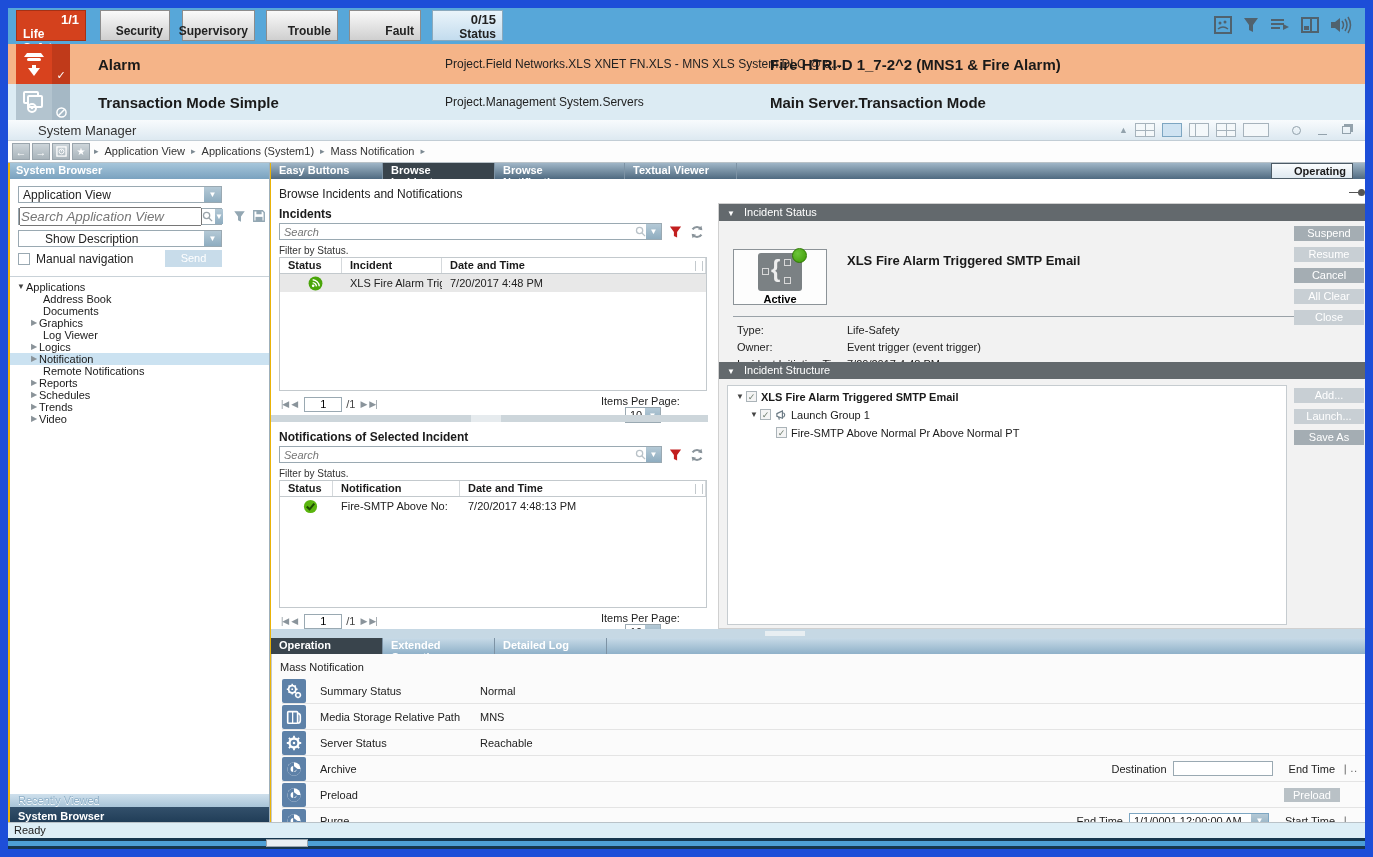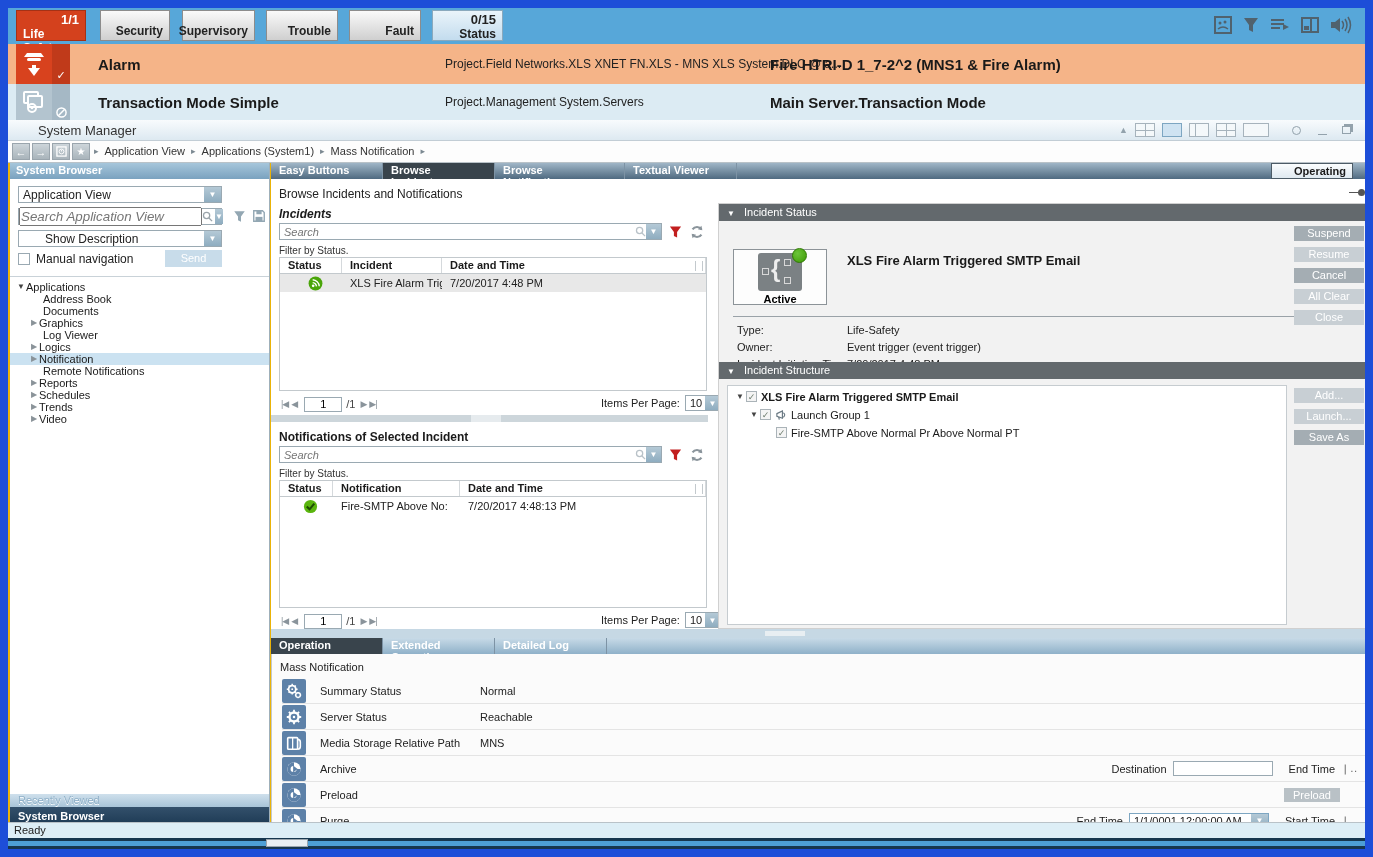--- a/index.html
+++ b/index.html
@@ -94,21 +94,21 @@
   .grid { position:absolute; border:1px solid #c3c9cd; background:#fff; }
   .g-head { display:flex; height:16px; border-bottom:1px solid #c3c9cd; font-size:11px; font-weight:bold; color:#1a1a1a; position:relative; }
   .g-cell { padding:1px 0 0 8px; border-right:1px solid #d5d9dc; height:100%; }
   .g-cell:last-child { border-right:none; }
   .g-pipes { position:absolute; right:3px; top:3px; width:8px; height:10px; border-left:1px solid #c3c9cd; border-right:1px solid #c3c9cd; }
   .g-row { display:flex; height:18px; font-size:11px; color:#222; background:#e8e8e8; align-items:center; }
   .g-row .g-cell { border-right:none; display:flex; align-items:center; padding-top:0; }
   .pager { position:absolute; height:18px; display:flex; align-items:center; font-size:11px; color:#444; }
   .pg-ic { color:#8a949b; font-size:9px; margin-right:3px; cursor:pointer; letter-spacing:-1px; }
   .pg-input { width:38px; height:15px; border:1px solid #9aa9b2; text-align:center; font-size:11px; margin:0 4px; font-family:inherit; }
-  .ipp { position:absolute; display:flex; align-items:center; font-size:11px; color:#222; }
+  .ipp { position:absolute; display:flex; align-items:center; font-size:11px; color:#222;flex-direction:column; }
   .ipp-dd { width:36px; height:16px; border:1px solid #9aa9b2; background:#fff; display:flex; align-items:center; font-size:11px; padding-left:4px; margin-left:5px; }
   .hsplit { position:absolute; left:0px; width:437px; height:7px; background:#cdd6db; }
   .hsplit .grip { position:absolute; left:200px; top:0; width:30px; height:100%; background:#e6ebee; }
 
   
   .rpanel { position:absolute; left:447px; top:24px; width:653px; height:426px; background:#f2f2f2; border:1px solid #d0d0d0; }
   .p-head { position:relative; width:100%; height:17px; background:#63696d; color:#fff; font-size:11px; padding:2px 0 0 8px; }
   .p-head .tri { font-size:8px; margin-right:6px; }
   .stat-tilebox { position:absolute; left:14px; top:28px; width:94px; height:56px; border:1px solid #8c9398; background:#fdfdfd; text-align:center; }
   .stat-tile { position:relative; width:44px; height:38px; margin:3px auto 0 auto; background:#7b8184; border-radius:3px; color:#fff; }
@@ -411,21 +411,21 @@
   </div>
   <div class="abs operating" style="top:155px; right:12px;">Operating</div>
 
   <div class="abs content">
     <span class="c-heading">Browse Incidents and Notifications</span>
     <span class="pin">
         <span class="bar"></span>
         <span class="dot"></span>
       </span>
 
-    <span class="abs sec-title" style="left:8px; top:28px;font-style:italic;">Incidents</span>
+    <span class="abs sec-title" style="left:8px; top:28px;">Incidents</span>
     <div class="search-row" style="left:8px; top:44px;">
       <div class="search-box">
         <input type="text" placeholder="Search" style="">
         <span>
             <svg width="11" height="11" viewBox="0 0 12 12">
               <circle cx="5" cy="5" r="3.4" fill="none" stroke="#b9c2c8" stroke-width="1.4"></circle>
               <line x1="7.6" y1="7.6" x2="11" y2="11" stroke="#b9c2c8" stroke-width="1.4"></line>
             </svg>
           </span>
         <span class="dd-tile" style="width:15px;">▼</span>
@@ -647,39 +647,39 @@
               <path d="M14.5 11 v1.4 M14.5 16.6 v1.4 M11 14.5 h1.4 M16.6 14.5 h1.4" stroke="#fff" stroke-width="1.3"></path>
             </svg>
           </span>
         <span class="op-label">Summary Status</span>
         <span class="op-value">Normal</span>
       </div>
 
       <div class="op-row">
         <span class="op-tile">
             <svg width="18" height="18" viewBox="0 0 20 20">
+              <rect x="3" y="4" width="11" height="13" rx="1" fill="none" stroke="#fff" stroke-width="1.8"></rect>
+              <path d="M14 6 q3 0 3 3 v5 q0 3 -3 3" fill="none" stroke="#fff" stroke-width="1.8"></path>
+              <line x1="8.5" y1="4" x2="8.5" y2="17" stroke="#fff" stroke-width="1.4"></line>
+            </svg>
+          </span>
+        <span class="op-label">Media Storage Relative Path</span>
+        <span class="op-value">MNS</span>
+      </div>
+
+      <div class="op-row">
+        <span class="op-tile">
+            <svg width="18" height="18" viewBox="0 0 20 20">
               <circle cx="10" cy="10" r="5" fill="none" stroke="#fff" stroke-width="2.6"></circle>
               <circle cx="10" cy="10" r="1.4" fill="#fff"></circle>
               <path d="M10 2 v3 M10 15 v3 M2 10 h3 M15 10 h3 M4.3 4.3 l2.1 2.1 M13.6 13.6 l2.1 2.1 M15.7 4.3 l-2.1 2.1 M6.4 13.6 l-2.1 2.1" stroke="#fff" stroke-width="2"></path>
             </svg>
           </span>
         <span class="op-label">Server Status</span>
         <span class="op-value">Reachable</span>
-      </div>
-
-      <div class="op-row">
-        <span class="op-tile">
-            <svg width="18" height="18" viewBox="0 0 20 20">
-              <rect x="3" y="4" width="11" height="13" rx="1" fill="none" stroke="#fff" stroke-width="1.8"></rect>
-              <path d="M14 6 q3 0 3 3 v5 q0 3 -3 3" fill="none" stroke="#fff" stroke-width="1.8"></path>
-              <line x1="8.5" y1="4" x2="8.5" y2="17" stroke="#fff" stroke-width="1.4"></line>
-            </svg>
-          </span>
-        <span class="op-label">Media Storage Relative Path</span>
-        <span class="op-value">MNS</span>
       </div>
 
       <div class="op-row">
         <span class="op-tile">
             <svg width="18" height="18" viewBox="0 0 20 20">
               <circle cx="10" cy="10" r="7.4" fill="#fff"></circle>
               <path d="M10 2.6 A7.4 7.4 0 1 0 17.4 10 L13 10 A3.4 3.4 0 1 1 10 6.6 Z" fill="#5d81a8"></path>
               <path d="M9 6 l5 4 l-5 4 Z" fill="#5d81a8"></path>
             </svg>
           </span>

